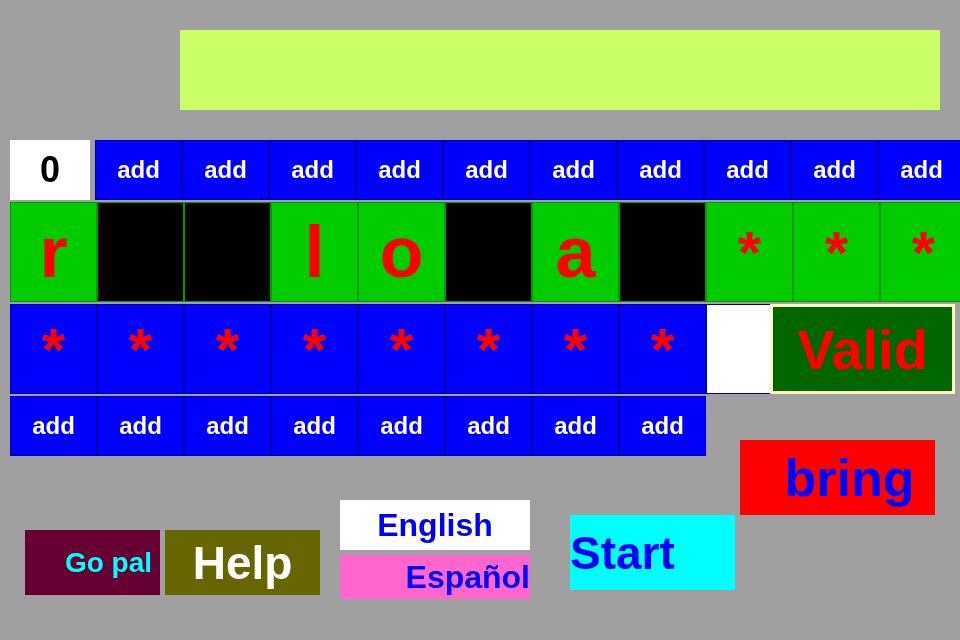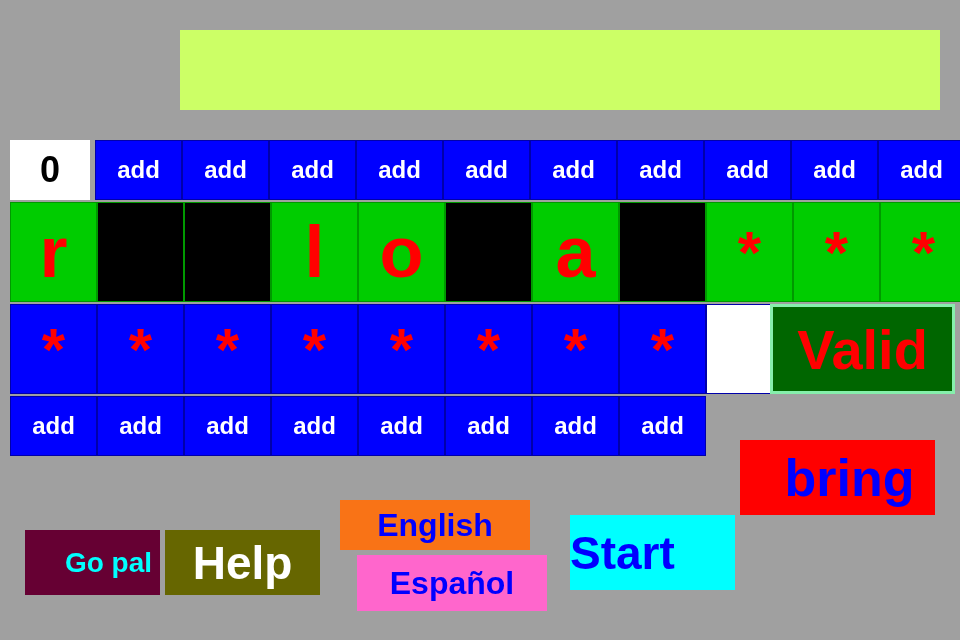--- a/index.html
+++ b/index.html
@@ -135,21 +135,21 @@
     }
 
     
     #valid-btn {
       position: absolute;
       top: 304px;
       left: 770px;
       width: 185px;
       height: 90px;
       background-color: #006600;
-      border: 3px solid #86efac;
+      border: 3px solid #fef9c3;
       display: flex;
       align-items: center;
       justify-content: center;
       cursor: pointer;
     }
     #valid-btn span {
       font-size: 56px;
       font-weight: bold;
       color: red;
     }
@@ -213,45 +213,44 @@
       color: #ffffff;
     }
 
     
     #english-btn {
       position: absolute;
       top: 500px;
       left: 340px;
       width: 190px;
       height: 50px;
-      background-color: #f97316;
+      background-color: #ffffff;
       display: flex;
       align-items: center;
       justify-content: center;
       cursor: pointer;
     }
     #english-btn span {
       font-size: 32px;
       font-weight: bold;
       color: blue;
     }
 
     
     #espanol-btn {
       position: absolute;
       top: 555px;
       left: 340px;
       width: 190px;
-      height: 56px;
+      height: 44px;
       background-color: #ff66cc;
       display: flex;
       align-items: center;
-      justify-content: center;
-      cursor: pointer;
-      margin-left: 17px;
+      justify-content: flex-end;
+      cursor: pointer;
     }
     #espanol-btn span {
       font-size: 32px;
       font-weight: bold;
       color: blue;
     }
 
     
     #start-btn {
       position: absolute;

